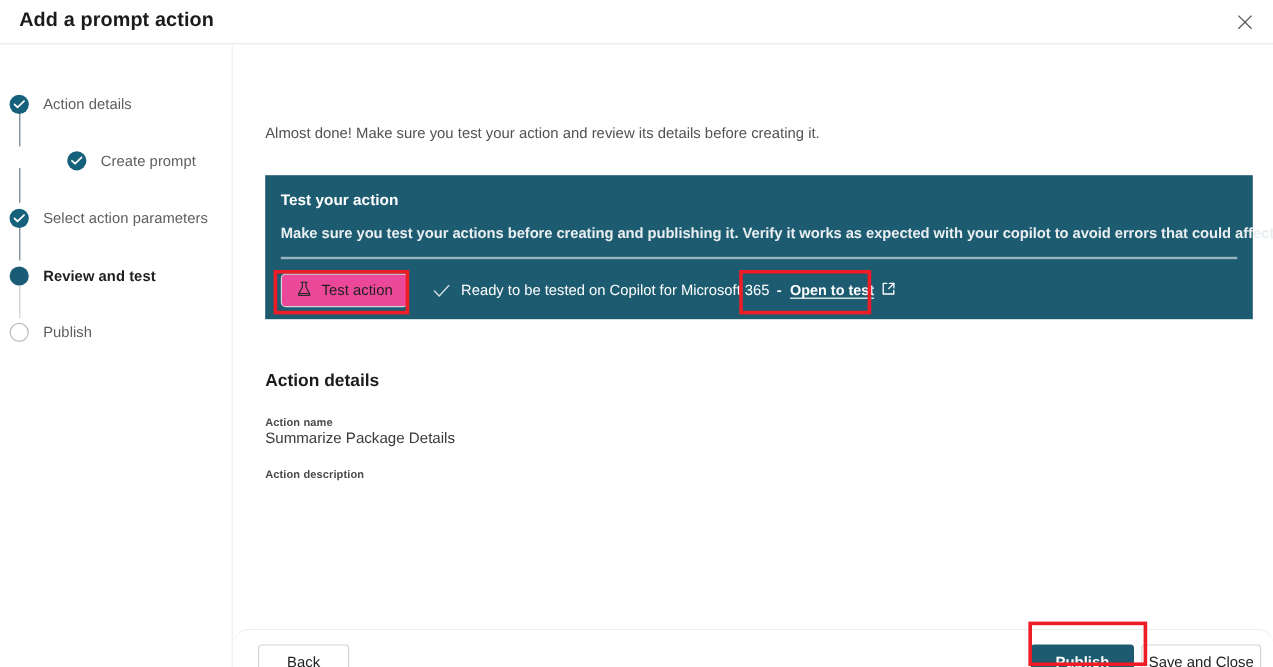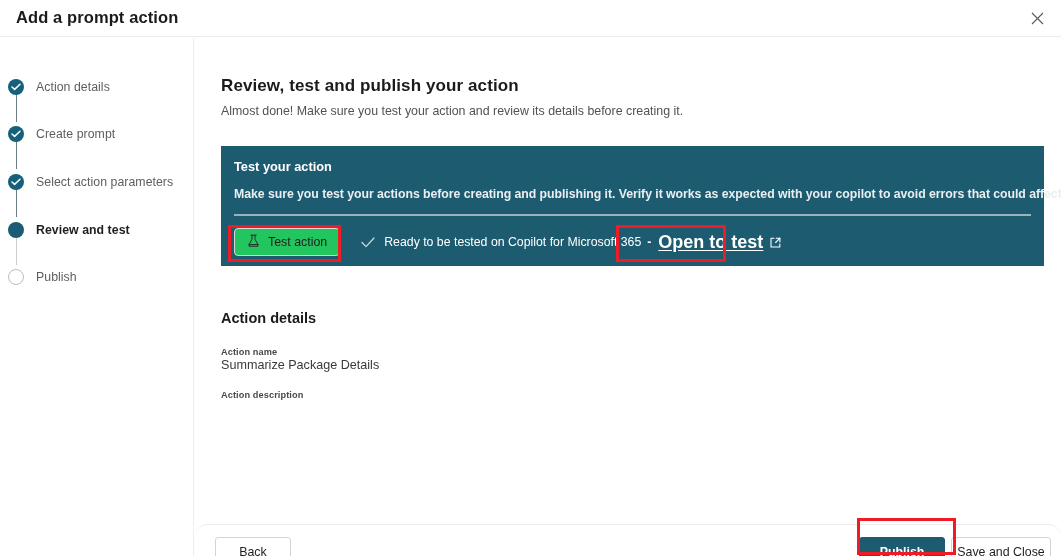--- a/index.html
+++ b/index.html
@@ -164,21 +164,21 @@
     height: 32px;
     display: flex;
     align-items: center;
   }
   .test-action-btn {
     display: inline-flex;
     align-items: center;
     gap: 8px;
     height: 28px;
     padding: 0 12px;
-    background: #22c55e;
+    background: #ec4899;
     border: 1px solid #d6d6d6;
     border-radius: 4px;
     color: #1f1f1f;
     font-family: "Liberation Sans", sans-serif;
     font-size: 12.4px;
     font-weight: 400;
     cursor: pointer;
     white-space: nowrap;
   }
   .status-check {
@@ -198,21 +198,21 @@
     font-size: 12.3px;
     font-weight: 700;
     color: #ffffff;
   }
   .open-link {
     margin-left: 7px;
     display: inline-flex;
     align-items: center;
     gap: 7px;
     color: #ffffff;
-    font-size: 18px;
+    font-size: 12px;
     font-weight: 700;
     text-decoration: underline;
     text-underline-offset: 2px;
     cursor: pointer;
     white-space: nowrap;
   }
 
   
   .red-box {
     position: absolute;
@@ -312,21 +312,21 @@
       <span class="step-marker">
         <span class="circle-done">
           <svg width="10" height="8" viewBox="0 0 10 8">
               <path d="M1 4 L3.6 6.4 L9 1.2" stroke="#ffffff" stroke-width="1.5" fill="none" stroke-linecap="round" stroke-linejoin="round"></path>
             </svg>
         </span>
       </span>
       <span class="step-label">Action details</span>
     </div>
 
-    <div class="step" style="top:86px;">
+    <div class="step" style="top:86px;margin-left:48px;">
       <span class="step-marker">
         <span class="circle-done">
           <svg width="10" height="8" viewBox="0 0 10 8">
               <path d="M1 4 L3.6 6.4 L9 1.2" stroke="#ffffff" stroke-width="1.5" fill="none" stroke-linecap="round" stroke-linejoin="round"></path>
             </svg>
         </span>
       </span>
       <span class="step-label">Create prompt</span>
     </div>
 
@@ -351,21 +351,20 @@
     <div class="step" style="top:229px;">
       <span class="step-marker">
         <span class="circle-todo"></span>
       </span>
       <span class="step-label">Publish</span>
     </div>
   </div>
 
   <div class="main">
 
-    <div class="page-title">Review, test and publish your action</div>
     <div class="page-subtitle">Almost done! Make sure you test your action and review its details before creating it.</div>
 
     <div class="test-panel">
       <div class="panel-title">Test your action</div>
       <div class="panel-desc">Make sure you test your actions before creating and publishing it. Verify it works as expected with your copilot to avoid errors that could affect your users.</div>
       <div class="panel-divider"></div>
 
       <div class="panel-actions">
         <button class="test-action-btn">
           <span>

